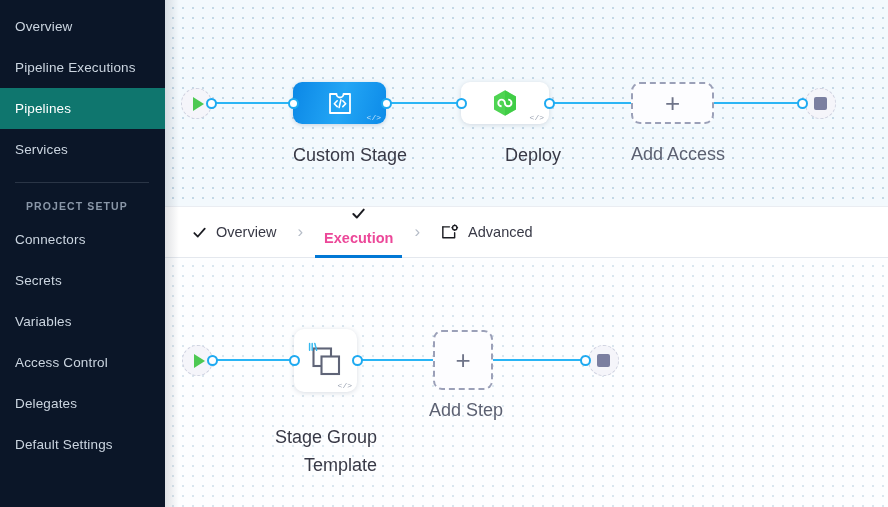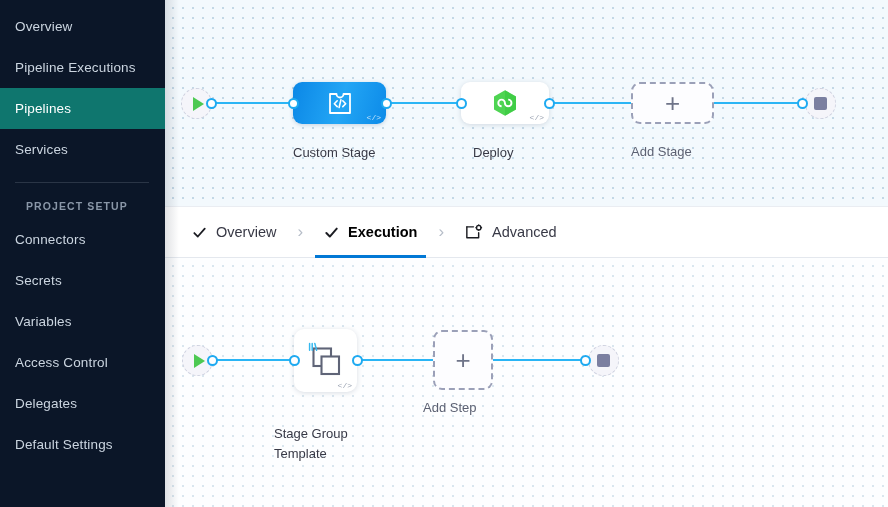--- a/index.html
+++ b/index.html
@@ -92,21 +92,21 @@
   .tab {
     height: 52px;
     display: flex; align-items: center; gap: 9px;
     padding: 0 15px;
     font-size: 14.5px;
     color: #383946;
     cursor: pointer;
     position: relative;
     white-space: nowrap;
   }
-  .tab.active { font-weight: bold; color: #000000; }
+  .tab.active { font-weight: bold; color: #ec4899; flex-direction: column; }
   .tab.active::after {
     content: ""; position: absolute; left: 6px; right: 6px; bottom: 0;
     height: 3px; background: #0278d5;
   }
   .tab-check { width: 15px; height: 15px; display: block; }
   .tab-sep {
     color: #b6bdc8; font-size: 17px; padding: 0 6px;
     display: flex; align-items: center;
     user-select: none;
   }
@@ -182,22 +182,22 @@
     background: #fdfdff;
     display: flex; align-items: center; justify-content: center;
     color: #6f7489;
   }
   .add-box.stage { width: 83px; height: 42px; }
   .add-box.step { width: 60px; height: 60px; }
   .plus-glyph { font-size: 26px; font-weight: 300; line-height: 1; color: #6f7489; }
 
   .node-label {
     position: absolute;
-    text-align: left;
-    font-size: 13px;
+    text-align: right;
+    font-size: 18px;
     color: #383946;
     white-space: nowrap;
   }
   .node-label.muted { color: #5c6172; }
   .node-label.wrap { white-space: normal; line-height: 1.55; }
 </style>
 </head>
 <body>
 
 <div class="app">
@@ -278,21 +278,21 @@
         </div>
         <div class="port" style="left:291px; top:98px;"></div>
         <div class="port" style="left:379px; top:98px;"></div>
         <div class="node-label" style="left:308px; top:145px; width:88px;">Deploy</div>
 
         <div class="wire" style="left:384px; top:102px; width:89px;"></div>
 
         <div class="add-box stage" style="left:466px; top:82px;">
           <span class="plus-glyph">+</span>
         </div>
-        <div class="node-label muted" style="left:466px; top:144px; width:83px;">Add Stage</div>
+        <div class="node-label muted" style="left:466px; top:144px; width:83px;">Add Access</div>
 
         <div class="wire" style="left:549px; top:102px; width:88px;"></div>
         <div class="port" style="left:632px; top:98px;"></div>
 
         <div class="terminal" style="left:640px; top:88px;">
           <div class="stop-sq"></div>
         </div>
       </div>
     </div>
 

